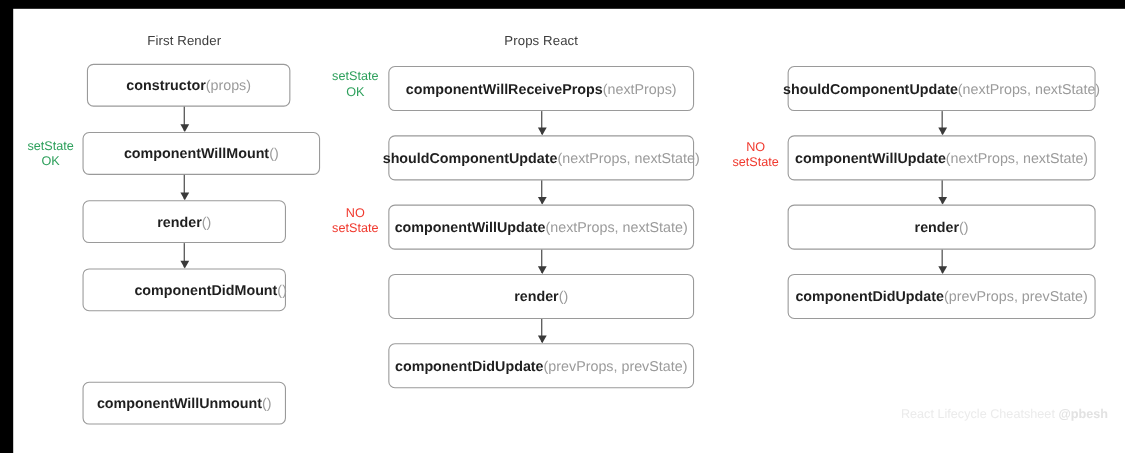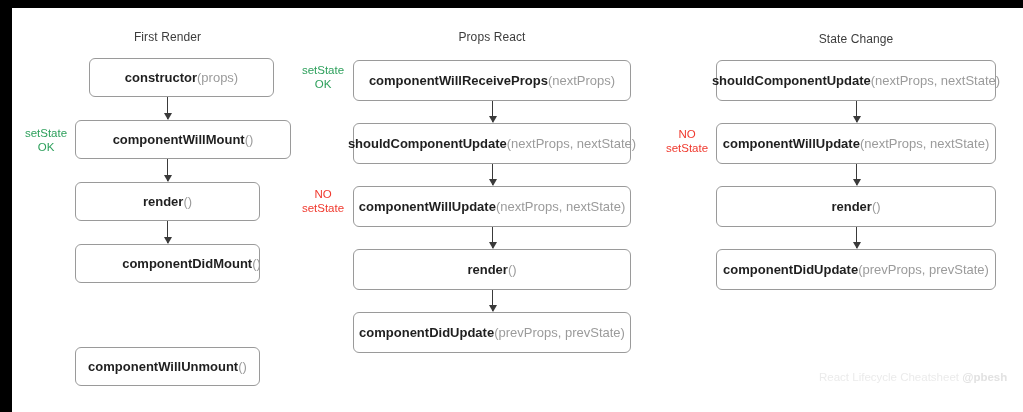--- a/index.html
+++ b/index.html
@@ -122,21 +122,21 @@
 
   <div class="sheet"></div>
 
   <div class="col-title" style="left:75px; top:30px; width:185px;">First Render</div>
 
   <div class="annot ok" style="left:16px; top:126px; width:60px;">
     <div>setState</div>
     <div>OK</div>
   </div>
 
-  <div class="lc-box" style="left:89px; top:58px; width:185px; height:39px;">
+  <div class="lc-box" style="left:79px; top:58px; width:185px; height:39px;">
     <span class="lc-text"><span class="fn">constructor</span><span class="args">(props)</span></span>
   </div>
   <div class="arrow" style="left:167px; top:97px; height:22px;"></div>
 
   <div class="lc-box" style="left:75px; top:120px; width:216px; height:39px;">
     <span class="lc-text"><span class="fn">componentWillMount</span><span class="args">()</span></span>
   </div>
   <div class="arrow" style="left:167px; top:159px; height:22px;"></div>
 
   <div class="lc-box" style="left:75px; top:182px; width:185px; height:39px;">
@@ -182,21 +182,20 @@
 
   <div class="lc-box" style="left:353px; top:249px; width:278px; height:41px;">
     <span class="lc-text"><span class="fn">render</span><span class="args">()</span></span>
   </div>
   <div class="arrow" style="left:492px; top:290px; height:21px;"></div>
 
   <div class="lc-box" style="left:353px; top:312px; width:278px; height:41px;">
     <span class="lc-text"><span class="fn">componentDidUpdate</span><span class="args">(prevProps, prevState)</span></span>
   </div>
 
-  <div class="col-title" style="left:716px; top:32px; width:280px;">State Change</div>
 
   <div class="annot no" style="left:662px; top:127px; width:50px;">
     <div>NO</div>
     <div>setState</div>
   </div>
 
   <div class="lc-box" style="left:716px; top:60px; width:280px; height:41px;">
     <span class="lc-text"><span class="fn">shouldComponentUpdate</span><span class="args">(nextProps, nextState)</span></span>
   </div>
   <div class="arrow" style="left:856px; top:101px; height:21px;"></div>

